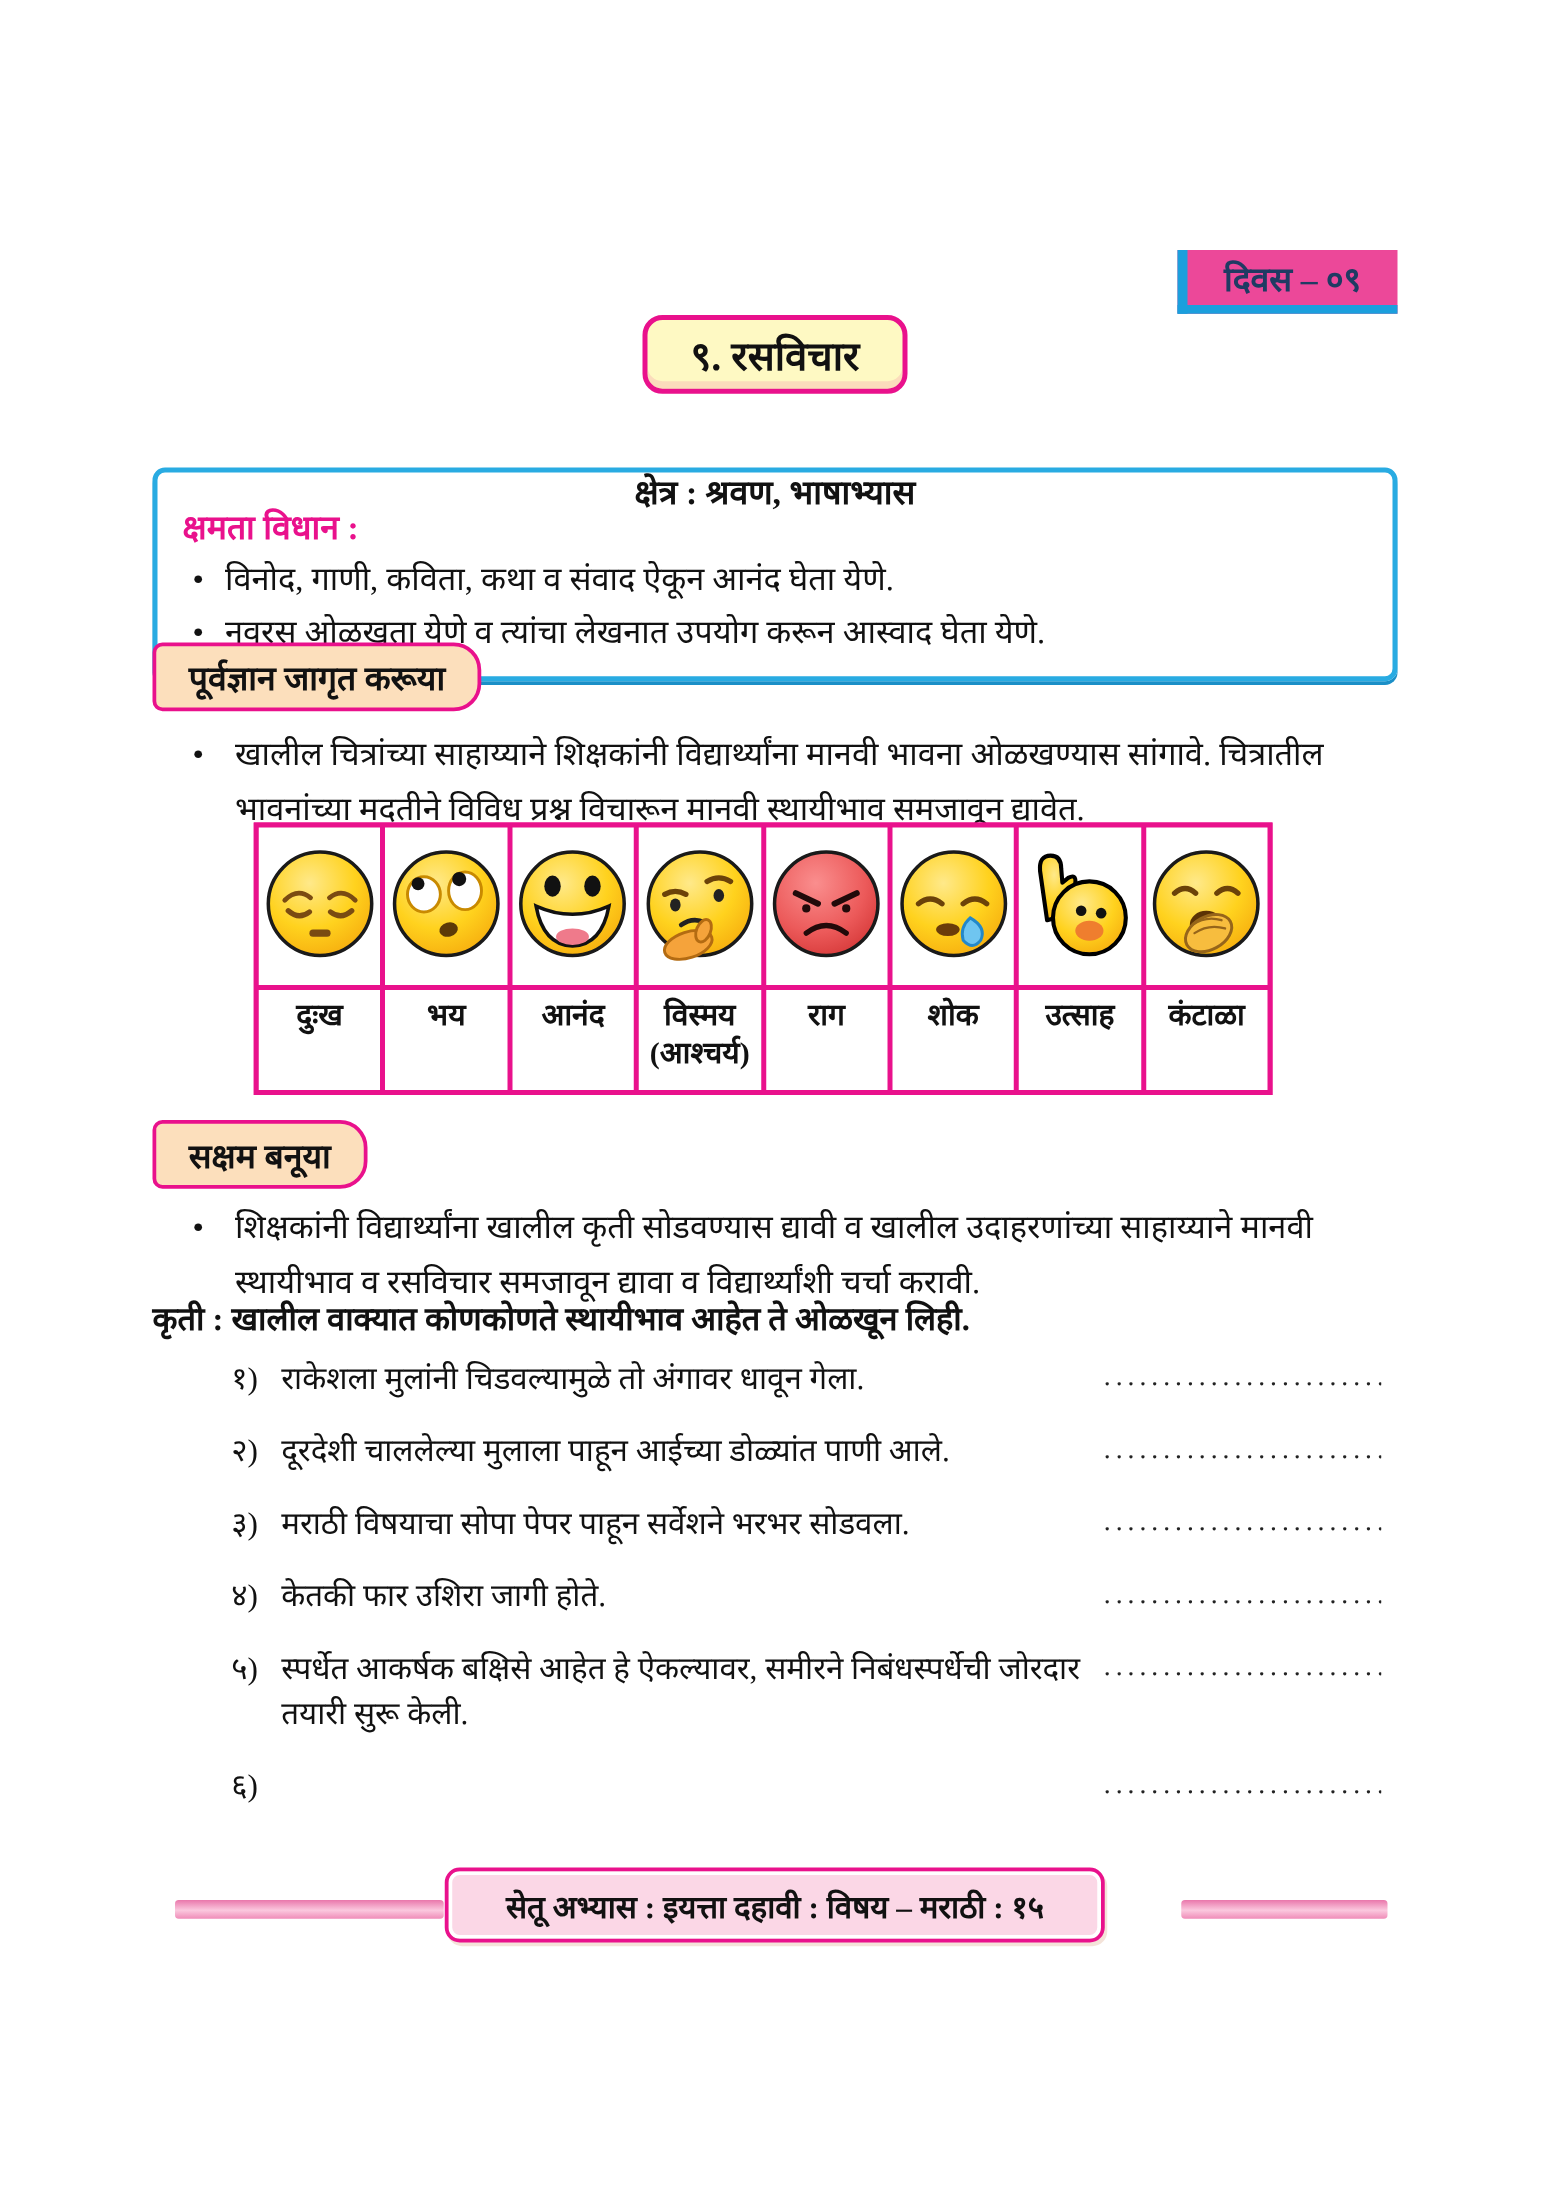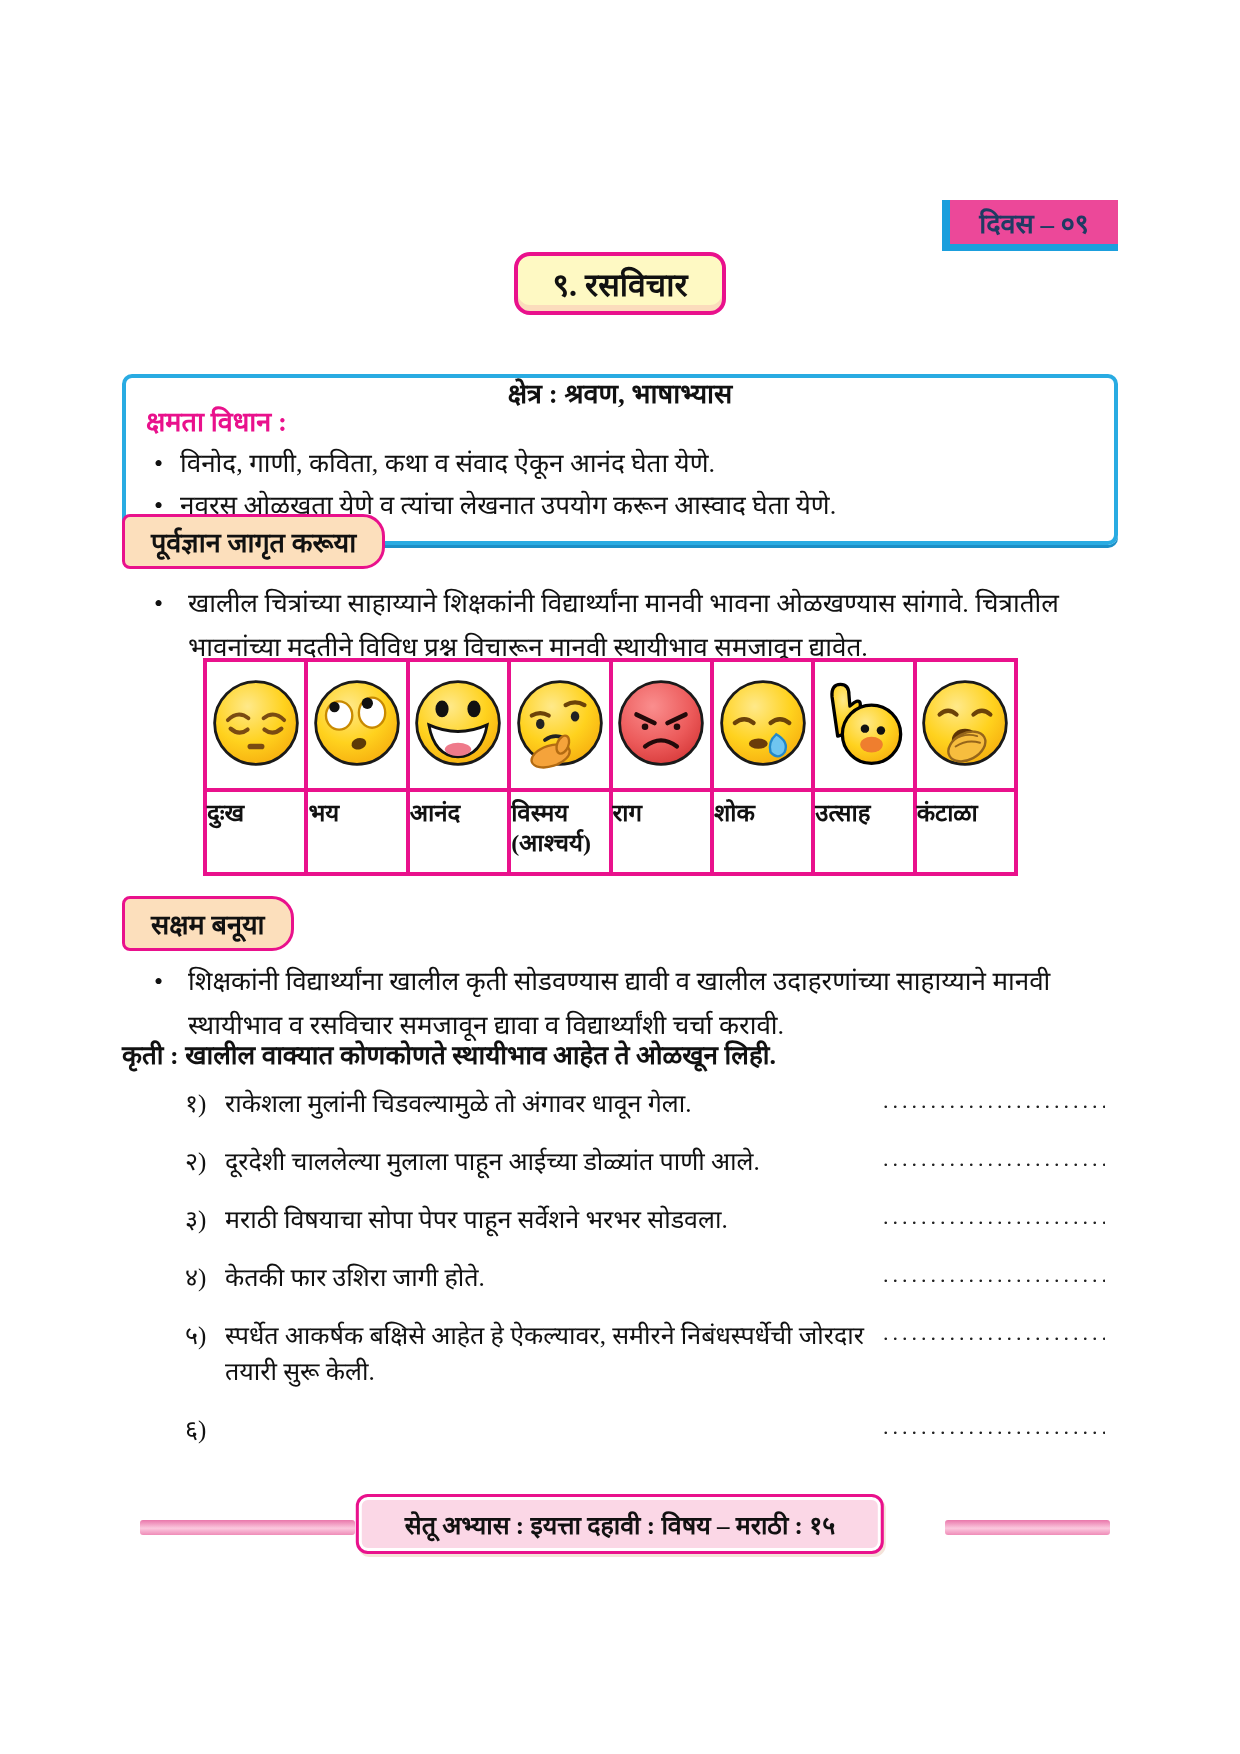--- a/index.html
+++ b/index.html
@@ -56,21 +56,21 @@
   .instr-emp{top:960px;}
   
   .em-table{
     position:absolute; left:203px; top:658px; width:807px;
     display:grid; grid-template-columns:repeat(8,1fr);
     border:4px solid #e9118c; background:#e9118c; grid-gap:4px;
   }
   .em-cell{background:#fff; height:126px; display:flex; align-items:center; justify-content:center;}
   .em-cell svg{width:94px; height:94px;}
   .em-label{
-    background:#fff; height:80px; text-align:left; padding-top:6px; box-sizing:border-box;
+    background:#fff; height:80px; text-align:center; padding-top:6px; box-sizing:border-box;
     font-size:24px; font-weight:bold; line-height:30px;
   }
   .em-label span{display:block;}
   
   .kruti-heading{position:absolute; left:122px; top:1036px; font-size:26px; font-weight:bold;}
   .activity{position:absolute; left:185px; top:1086px; width:920px;}
   .arow{display:flex; align-items:flex-start; margin-bottom:22px;}
   .anum{width:40px; flex:none; font-size:25px; line-height:36px;}
   .atext{width:640px; flex:none; font-size:25px; line-height:36px;}
   .adots{

